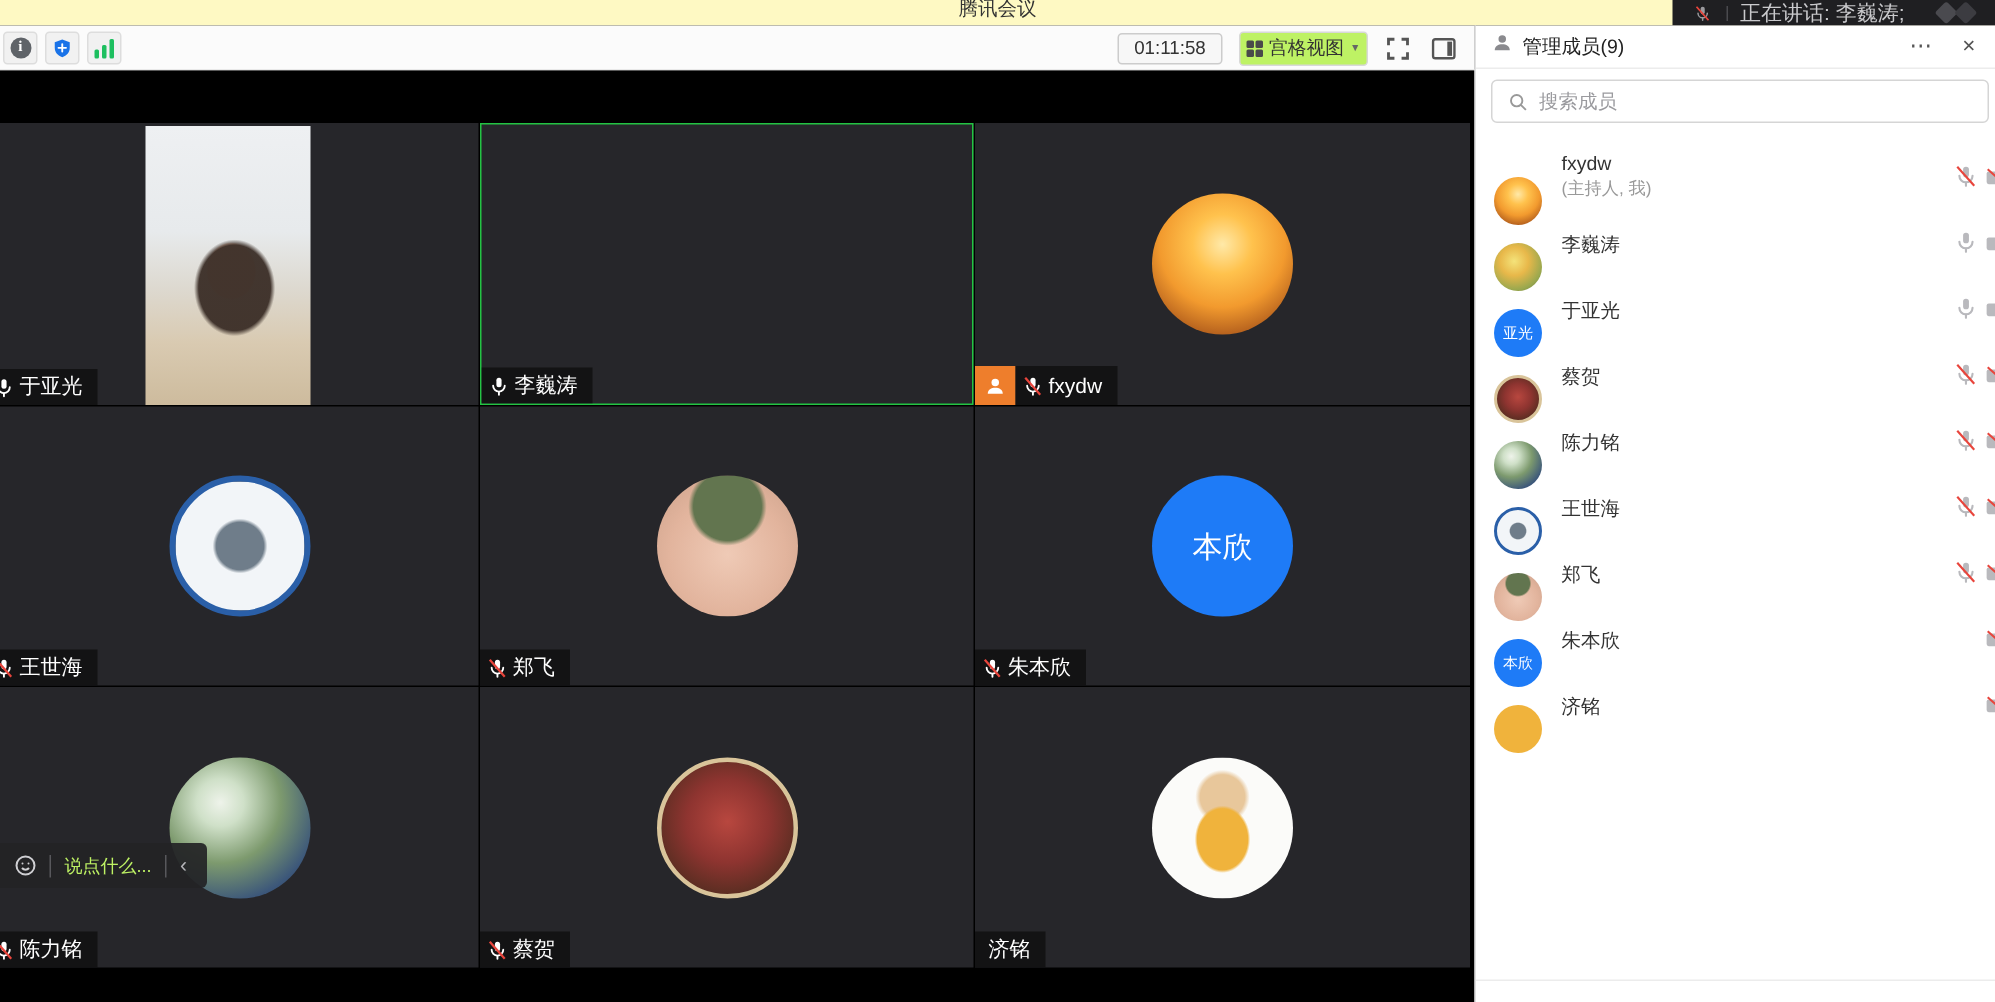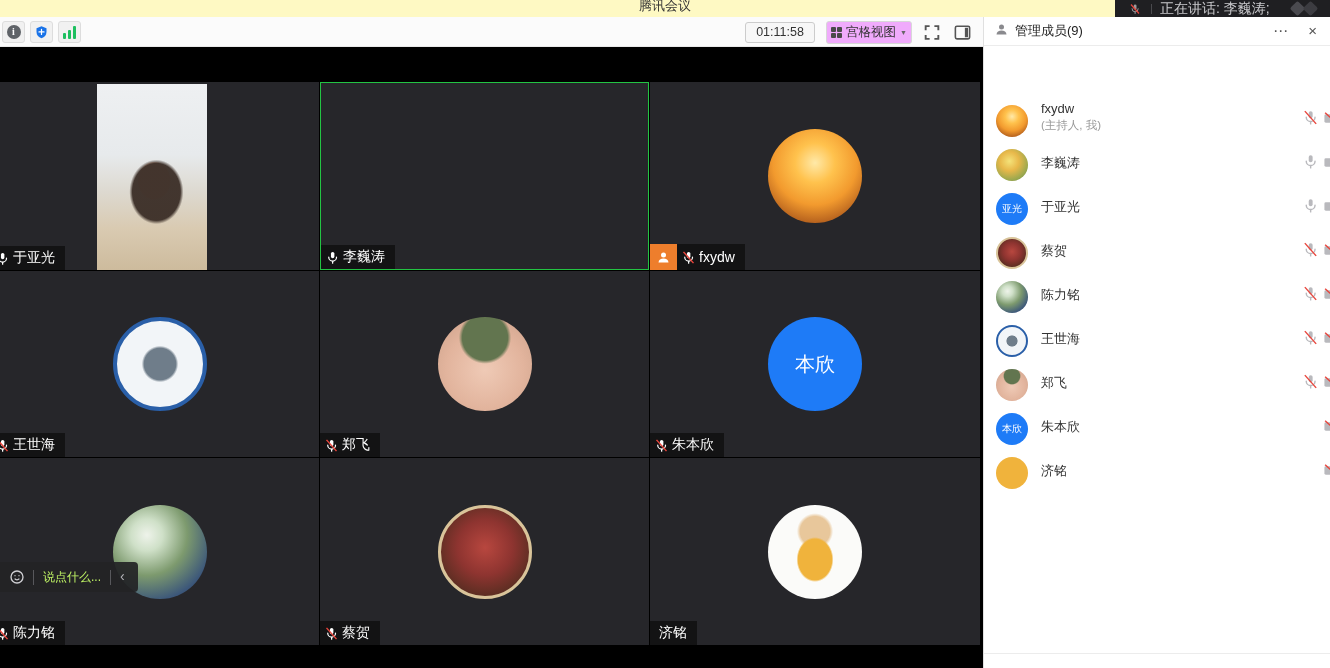--- a/index.html
+++ b/index.html
@@ -32,21 +32,21 @@
   .info-circle { width:14px; height:14px; border-radius:50%; background:#5f6368;
     color:#fff; font-size:10px; font-weight:bold; line-height:14px; text-align:center;
     font-family:"Liberation Serif",serif; }
   .bars { display:flex; align-items:flex-end; gap:2px; height:13px; }
   .bars i { width:3px; background:#1dbf5f; border-radius:1px; }
   .bars i:nth-child(1){height:6px;} .bars i:nth-child(2){height:9px;} .bars i:nth-child(3){height:13px;}
   #timer { position:absolute; left:745px; top:5px; width:70px; height:21px;
     border:1px solid #ccc; border-radius:3px; background:#f7f7f7; text-align:center;
     font-size:12.5px; color:#333; line-height:19px; }
   #view-btn { position:absolute; left:826px; top:4px; width:86px; height:23px;
-    border:1px solid #d8d8d8; border-radius:3px; background:#f0abfc; display:flex;
+    border:1px solid #d8d8d8; border-radius:3px; background:#bef264; display:flex;
     align-items:center; justify-content:center; gap:4px; font-size:12.5px; color:#333; }
   .grid-ico { width:11px; height:11px; display:grid; grid-template-columns:5px 5px; gap:1px; }
   .grid-ico i { width:5px; height:5px; background:#4a4a4a; border-radius:1px; }
   #view-caret { font-size:7px; color:#666; }
   #fullscreen-btn { position:absolute; left:922px; top:6px; width:21px; height:19px; }
   #panel-btn { position:absolute; left:953px; top:6px; width:20px; height:19px; }
 
   
   #video-area { position:absolute; left:0; top:47px; width:983px; height:621px; background:#000; }
   .tile { position:absolute; background:#26262a; overflow:hidden; }
@@ -131,21 +131,21 @@
     font-size:15px; color:#555; }
   #panel-header .person { margin-left:10px; }
   #search-box { position:absolute; left:10px; top:36px; width:332px; height:29px;
     border:1px solid #d5d5d5; border-radius:4px; display:flex; align-items:center; }
   #search-box svg { margin:0 7px 0 10px; flex:none; }
   #search-input { border:none; outline:none; background:transparent; font-size:13px;
     color:#333; width:240px; font-family:inherit; }
   #search-input::placeholder { color:#9a9a9e; }
 
   .member { position:absolute; left:0; width:347px; height:44px; }
-  .member .avatar-sm { position:absolute; left:12px; top:9px; }
+  .member .avatar-sm { position:absolute; left:12px; top:22px; }
   .member .m-name { position:absolute; left:57px; top:14px; font-size:13px; color:#333; white-space:nowrap; }
   .member.two .m-name { top:5px; }
   .member .m-role { position:absolute; left:57px; top:22px; font-size:11.5px; color:#999; }
   .member .mic-pos { position:absolute; left:318px; top:13px; }
   .member .cam-pos { position:absolute; left:339px; top:14px; }
   .m0{top:79px;} .m1{top:123px;} .m2{top:167px;} .m3{top:211px;} .m4{top:255px;}
   .m5{top:299px;} .m6{top:343px;} .m7{top:387px;} .m8{top:431px;}
   #panel-footer-line { position:absolute; left:0; top:636px; width:347px; height:1px; background:#ececec; }
 </style>
 </head>
@@ -408,20 +408,27 @@
       <svg viewBox="0 0 24 24" width="15" height="15" fill="#8a8a8e">
           <circle cx="12" cy="8" r="4"></circle>
           <path d="M4 20c0-4.2 3.8-6.3 8-6.3s8 2.1 8 6.3z"></path>
         </svg>
     </span>
     <span id="panel-title">管理成员(9)</span>
     <span id="panel-more">⋯</span>
     <span id="panel-close">×</span>
   </div>
 
+  <div id="search-box">
+    <svg viewBox="0 0 24 24" width="14" height="14" fill="none" stroke="#999" stroke-width="2.2">
+        <circle cx="10.5" cy="10.5" r="6.5"></circle>
+        <line x1="15.5" y1="15.5" x2="21" y2="21"></line>
+      </svg>
+    <input id="search-input" placeholder="搜索成员" style="">
+  </div>
 
   <div class="member m0 two">
     <span class="avatar-sm av-sunset"></span>
     <span class="m-name">fxydw</span>
     <span class="m-role">(主持人, 我)</span>
     <span class="mic-pos mic-muted">
       <svg viewBox="0 0 24 24" width="17" height="17">
           <g fill="#b9b9bd" stroke="#b9b9bd" stroke-width="2" stroke-linecap="round">
             <rect x="9.5" y="3" width="5.5" height="10" rx="2.7" stroke="none"></rect>
             <path d="M6 11.5a6.2 6.2 0 0 0 12.4 0" fill="none"></path>

